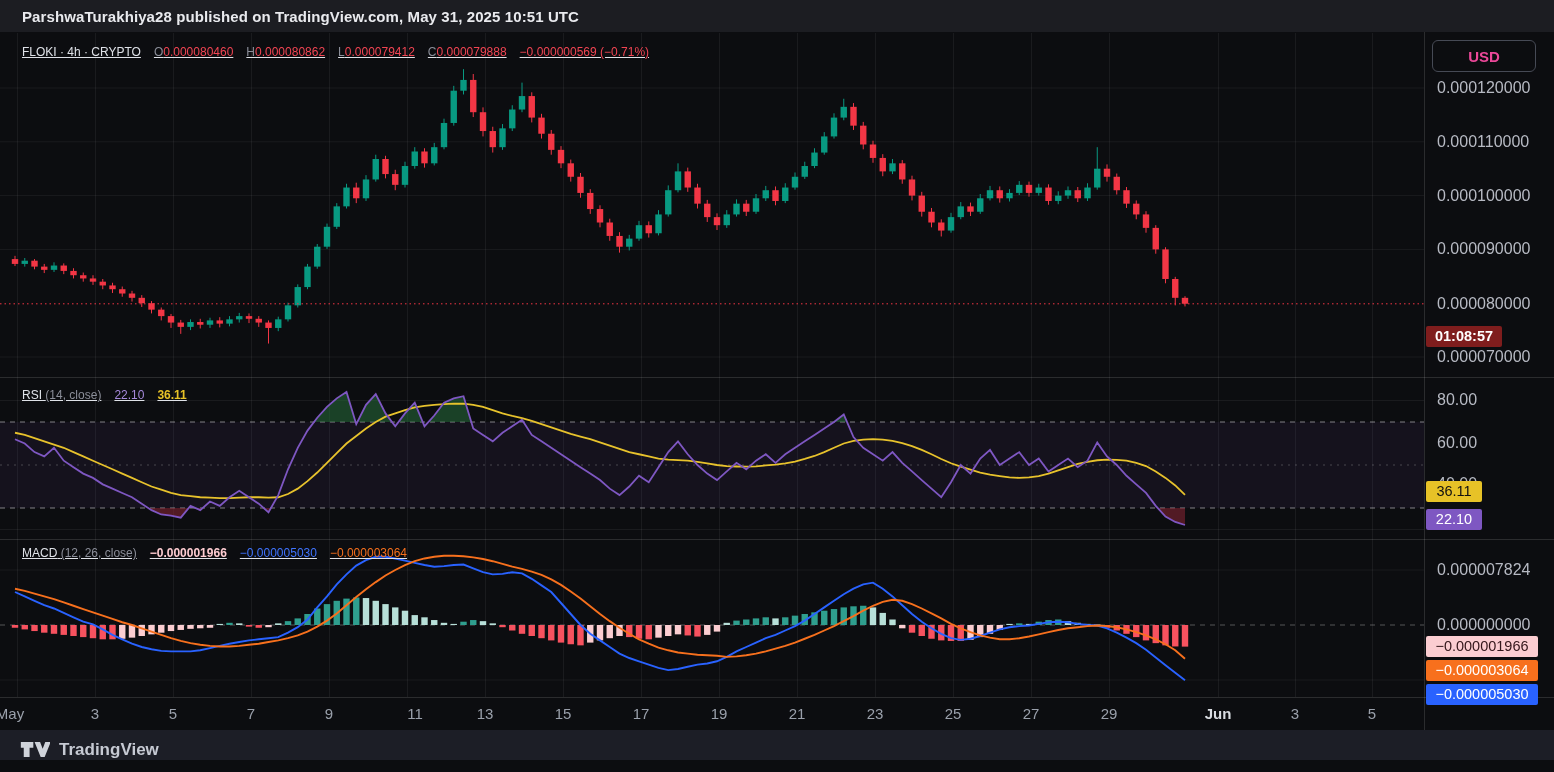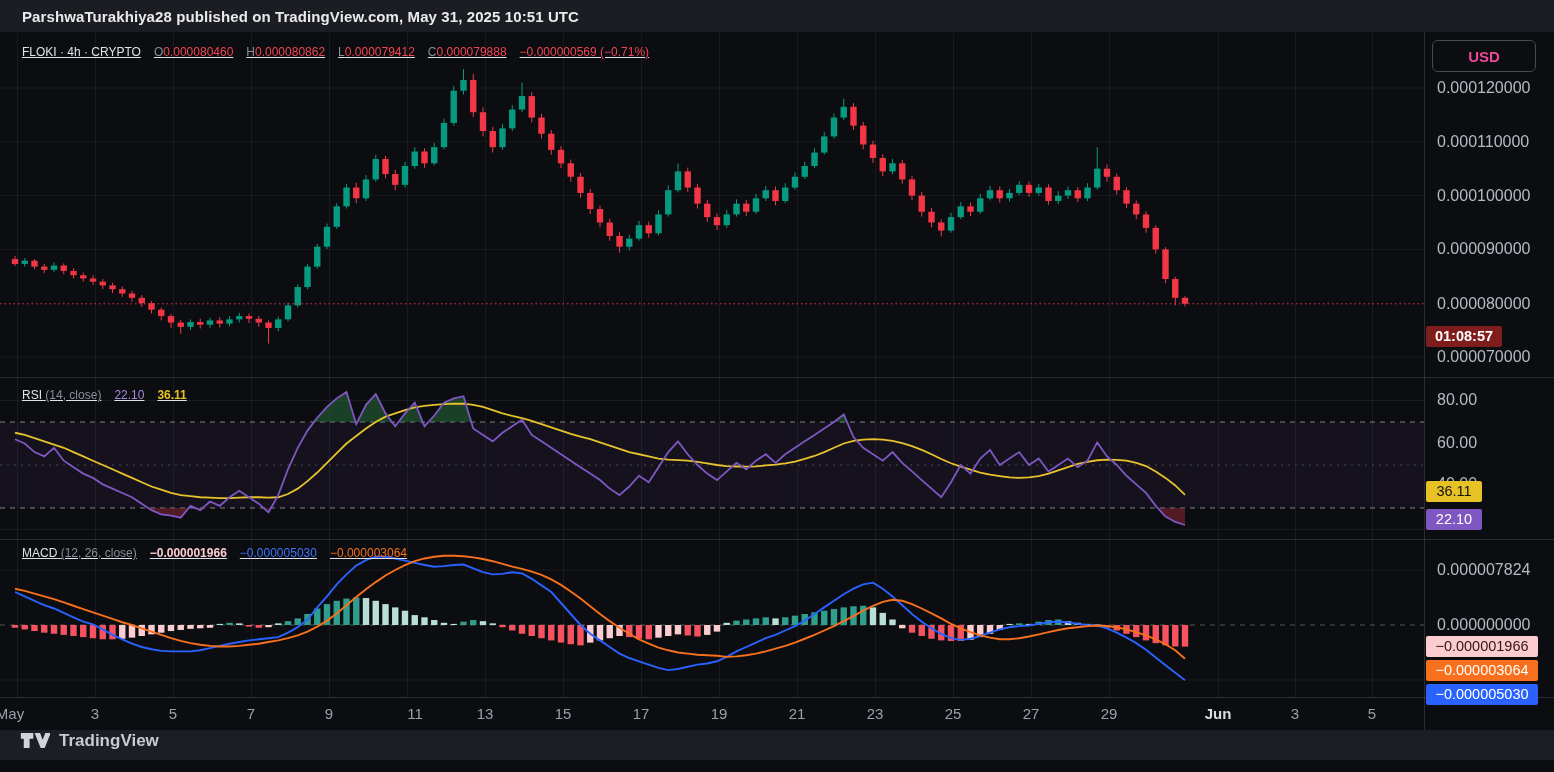--- a/index.html
+++ b/index.html
@@ -43,21 +43,21 @@
          text-align:center;z-index:2;border-radius:2px;white-space:nowrap;}
   #usd-btn{position:absolute;left:1432px;top:8px;width:102px;height:30px;z-index:6;
            border:1px solid #464a55;border-radius:6px;background:transparent;color:#ec4899;
            font-size:15px;font-weight:600;display:flex;align-items:center;justify-content:center;}
   
   #time-axis{position:absolute;left:0;top:666px;width:1554px;height:32px;z-index:3;}
   .time-tick{position:absolute;top:7px;transform:translateX(-50%);font-size:15px;color:#9aa0ab;}
   .time-tick.bold{color:#dadde3;font-weight:700;}
   
   #bottombar{position:absolute;left:0;top:730px;width:1554px;height:30px;background:#1c1e26;
-             display:flex;align-items:flex-start;}
+             display:flex;align-items:flex-end;}
   #bottombar .logo{margin-left:20px;display:flex;align-items:center;gap:9px;}
   #bottombar .brand{font-size:17px;font-weight:700;color:#c6cad3;}
 </style>
 </head>
 <body>
 
 <div id="topbar">
   <span class="attr">ParshwaTurakhiya28 published on TradingView.com, May 31, 2025 10:51 UTC</span>
 </div>
 

